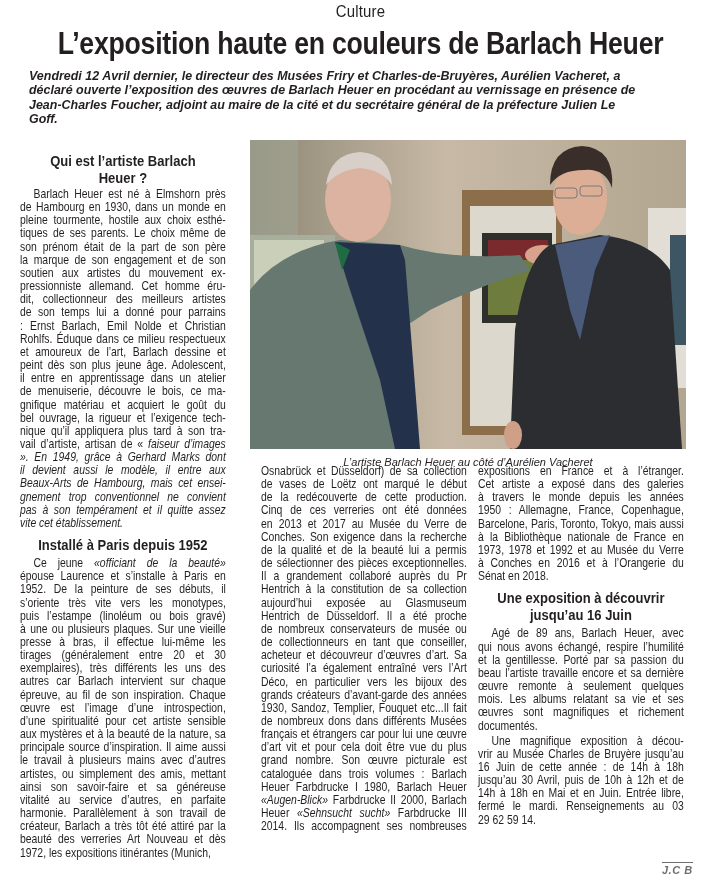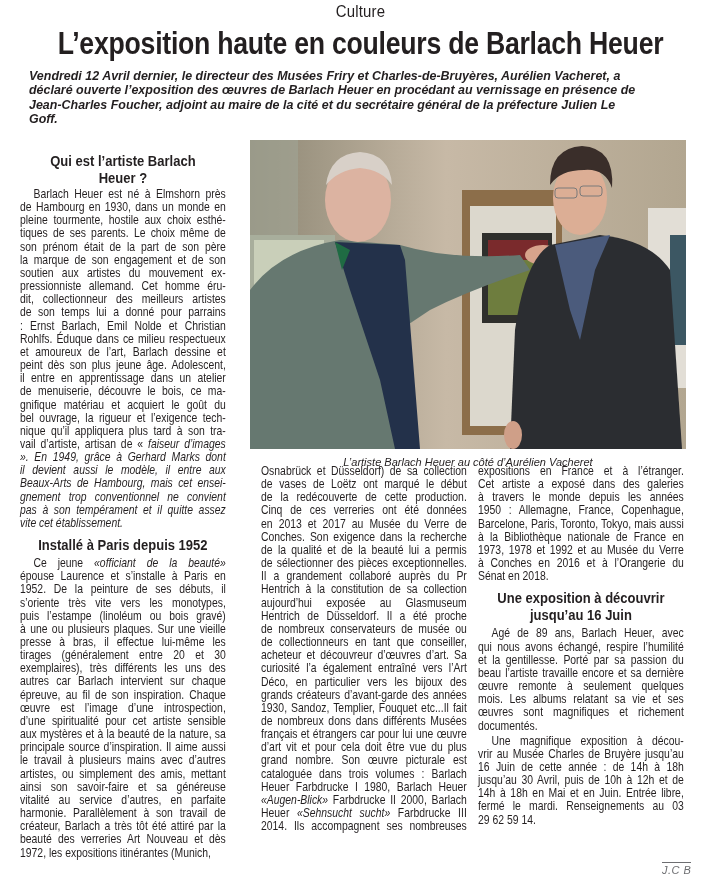--- a/index.html
+++ b/index.html
@@ -23,21 +23,21 @@
   .colL { left:20px; top:143px;margin-top:9px; }
   .colM { left:261px; top:465px; }
   .colR { left:478px; top:465px; }
   .h2 { display:block; text-align:center; font-weight:bold; font-size:15.5px; line-height:17px;
         margin:0 0 2px 0; }
   .h2b { margin:6px 0 4px 0; }
   .photo { position:absolute; left:250px; top:140px; width:436px; height:309px; overflow:hidden;
            background:#b9ab97; }
   .caption { position:absolute; left:250px; top:455px; width:436px; text-align:center;
              font-size:11.6px; font-style:italic; transform:scaleX(0.95); }
-  .sig { position:absolute; left:662px; top:862px; font-size:11px; font-weight:normal; font-style:italic;
+  .sig { position:absolute; left:662px; top:862px; font-size:11px; font-weight:bold; font-style:italic;
          color:#6d6e71; border-top:1px solid #6d6e71; padding-top:1px; letter-spacing:0.5px; }
 </style>
 </head>
 <body>
 
 <div class="section">Culture</div>
 <div class="title">L’exposition haute en couleurs de Barlach Heuer</div>
 
 <div class="lead">
   <span class="ln">Vendredi 12 Avril dernier, le directeur des Musées Friry et Charles-de-Bruyères, Aurélien Vacheret, a</span>

